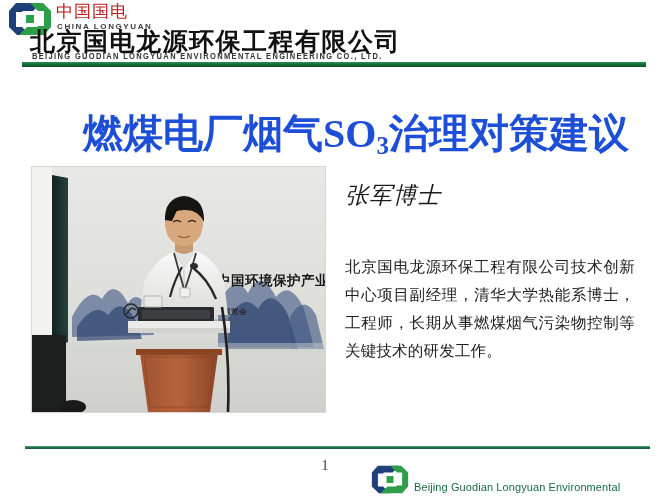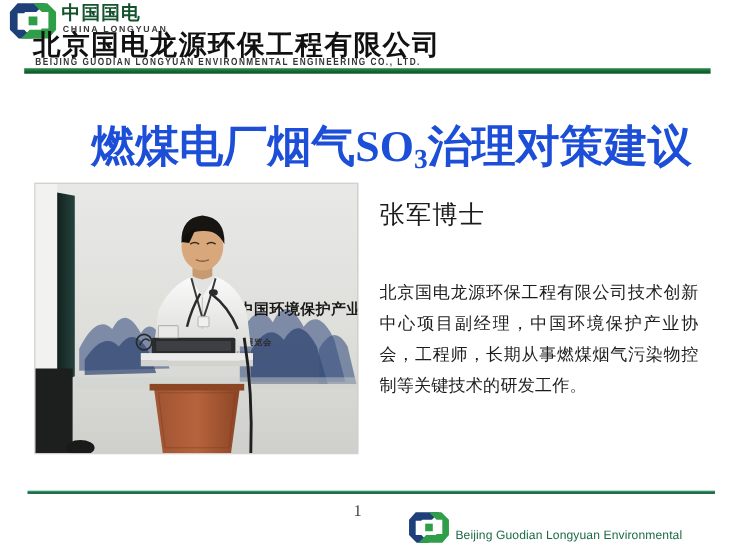--- a/index.html
+++ b/index.html
@@ -25,23 +25,23 @@
   }
   #logo-mark-header {
     position: absolute;
     left: 8px; top: 2px;
     width: 44px; height: 34px;
   }
   #brand-cn-small {
     position: absolute;
     left: 56px; top: 2px;
     font-size: 17px;
-    font-weight: bold;
+    font-weight: normal;
     letter-spacing: 1px;
-    color: #14532d;
+    color: #b91c1c;
     line-height: 19px;
     white-space: nowrap;
   }
   #brand-en-small {
     position: absolute;
     left: 57px; top: 22px;
     font-size: 8px;
     font-weight: bold;
     letter-spacing: 1.6px;
     color: #3b3b3b;
@@ -112,20 +112,21 @@
   #speaker-photo svg { display: block; }
 
   
   #speaker-name {
     position: absolute;
     left: 345px; top: 180px;
     font-size: 23px;
     color: #1c1c1c;
     letter-spacing: 1px;
     white-space: nowrap;
+    font-style: italic;
   }
   #speaker-bio {
     position: absolute;
     left: 345px; top: 253px;
     width: 290px;
     font-size: 15.5px;
     line-height: 28px;
     color: #1c1c1c;
     letter-spacing: 0.2px;
     text-align: justify;
@@ -267,21 +268,21 @@
     <path d="M108 186 L186 186 L178 245 L116 245 Z" fill="url(#podg)"></path>
     <path d="M112 190 L182 190 L176 240 L118 240 Z" fill="none" stroke="#7d3c20" stroke-width="1" opacity="0.5"></path>
     <rect x="104" y="182" width="86" height="6" fill="#8c4624"></rect>
 
     <path d="M190 140 Q198 190 196 245" stroke="#1f1f1f" stroke-width="2.6" fill="none"></path>
     <ellipse cx="41" cy="240" rx="13" ry="7" fill="#1a1a1a"></ellipse>
   </svg>
 </div>
 
 <div id="speaker-name">张军博士</div>
-<div id="speaker-bio">北京国电龙源环保工程有限公司技术创新中心项目副经理，中国环境保护产业协会，工程师，长期从事燃煤烟气污染物控制等关键技术的研发工作。</div>
+<div id="speaker-bio">北京国电龙源环保工程有限公司技术创新中心项目副经理，清华大学热能系博士，工程师，长期从事燃煤烟气污染物控制等关键技术的研发工作。</div>
 
 <div id="footer-rule"></div>
 <div id="page-number">1</div>
 
 <span id="logo-mark-footer">
   <svg width="38" height="31" viewBox="0 0 44 34">
     <path d="M20 1 L8 1 L1 9 L1 25 L9 33 L22 33 L14 25 L8 25 L8 10 L14 10 Z" fill="#1f3f7a"></path>
     <path d="M12 9 L20 1 L33 1 L25 9 Z" fill="#1f3f7a"></path>
     <path d="M24 33 L36 33 L43 25 L43 9 L35 1 L22 1 L30 9 L36 9 L36 24 L30 24 Z" fill="#2f9e49"></path>
     <path d="M32 25 L24 33 L11 33 L19 25 Z" fill="#2f9e49"></path>

